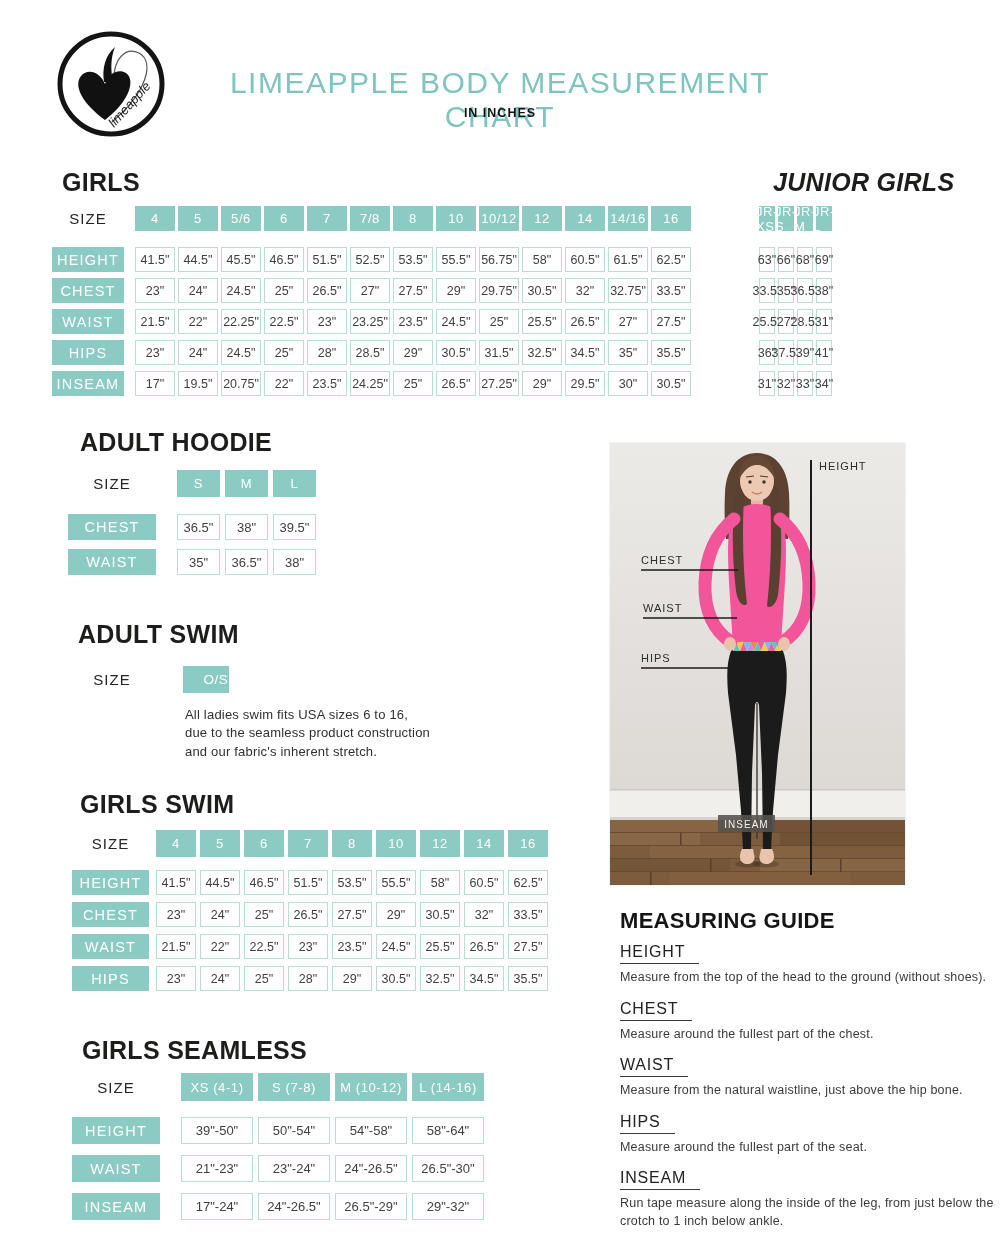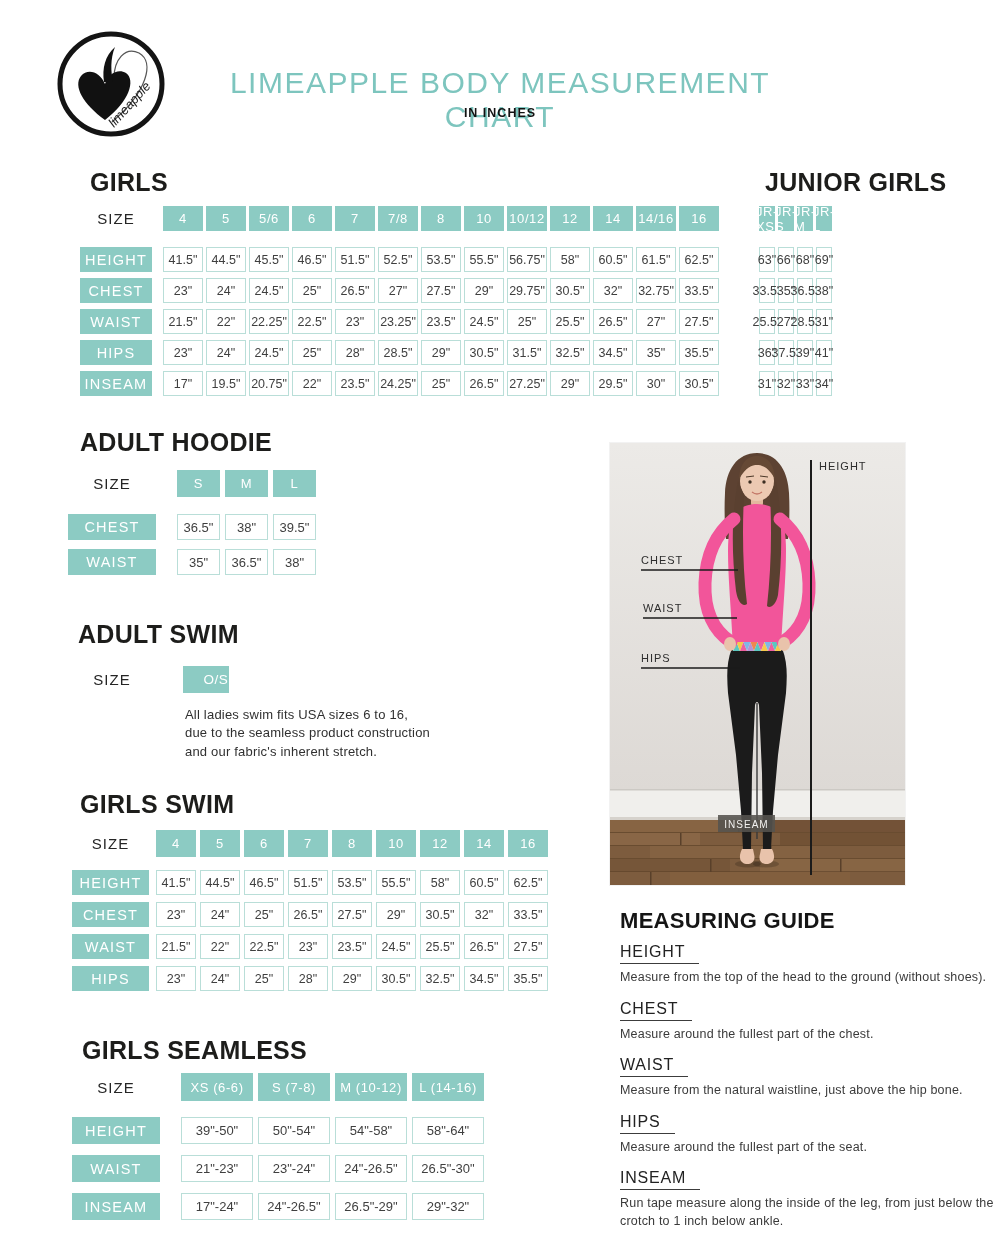--- a/index.html
+++ b/index.html
@@ -27,28 +27,28 @@
   
   .tbl { position:absolute; }
   .tbl h2 { font-size:25px; font-weight:800; letter-spacing:0.3px; color:#1d1d1b; margin:0 0 9px 10px; }
   .t-row { display:flex; align-items:stretch; }
   .t-cell, .t-label { display:flex; align-items:center; justify-content:center; flex:none; }
   .t-label { background:#8ccbc3; color:#fff; font-size:14.5px; letter-spacing:1.2px; font-weight:400; }
   .head-cell { background:#8ccbc3; color:#fff; font-size:13px; letter-spacing:0.6px; }
   .data-cell { background:#fff; border:1.5px solid #b9ded8; color:#3f3f3f; font-size:12.5px; }
   .size-label { background:none; color:#252525; font-size:15px; letter-spacing:1px; font-weight:400; }
 
-  #sec-girls { left:80px; top:168px; }
+  #sec-girls { left:52px; top:168px; }
   #sec-girls .t-label { width:72px; margin-right:11px; }
   #sec-girls .t-cell { width:40px; margin-right:3px; }
   #sec-girls .t-row { height:25px; margin-bottom:6px; }
   #sec-girls .header-row { margin-bottom:16px; }
 
   #sec-junior { left:759px; top:168px; }
-  #sec-junior h2 { margin-left:6px; }
+  #sec-junior h2 { margin-left:14px;font-style:italic; }
   #sec-junior .t-cell { width:16px; margin-right:3px; }
   #sec-junior .t-row { height:25px; margin-bottom:6px; }
   #sec-junior .header-row { margin-bottom:16px; }
 
   #sec-hoodie { left:68px; top:428px; }
   #sec-hoodie h2 { margin-bottom:13px; margin-left:12px; }
   #sec-hoodie .t-label { width:88px; margin-right:21px; }
   #sec-hoodie .t-cell { width:43px; margin-right:5px; }
   #sec-hoodie .t-row { height:26px; margin-bottom:9px; }
   #sec-hoodie .header-row { height:27px; margin-bottom:17px; }
@@ -350,21 +350,21 @@
           <div class="t-cell data-cell">35.5"</div>
         </div>
       </div>
   </section>
 
   <section class="tbl" id="sec-seamless">
     <h2>GIRLS SEAMLESS</h2>
     <div>
         <div class="t-row header-row">
           <div class="t-label size-label">SIZE</div>
-          <div class="t-cell head-cell">XS (6-6)</div>
+          <div class="t-cell head-cell">XS (4-1)</div>
           <div class="t-cell head-cell">S (7-8)</div>
           <div class="t-cell head-cell">M (10-12)</div>
           <div class="t-cell head-cell">L (14-16)</div>
         </div>
         <div class="t-row data-row">
           <div class="t-label row-label">HEIGHT</div>
           <div class="t-cell data-cell">39"-50"</div>
           <div class="t-cell data-cell">50"-54"</div>
           <div class="t-cell data-cell">54"-58"</div>
           <div class="t-cell data-cell">58"-64"</div>

